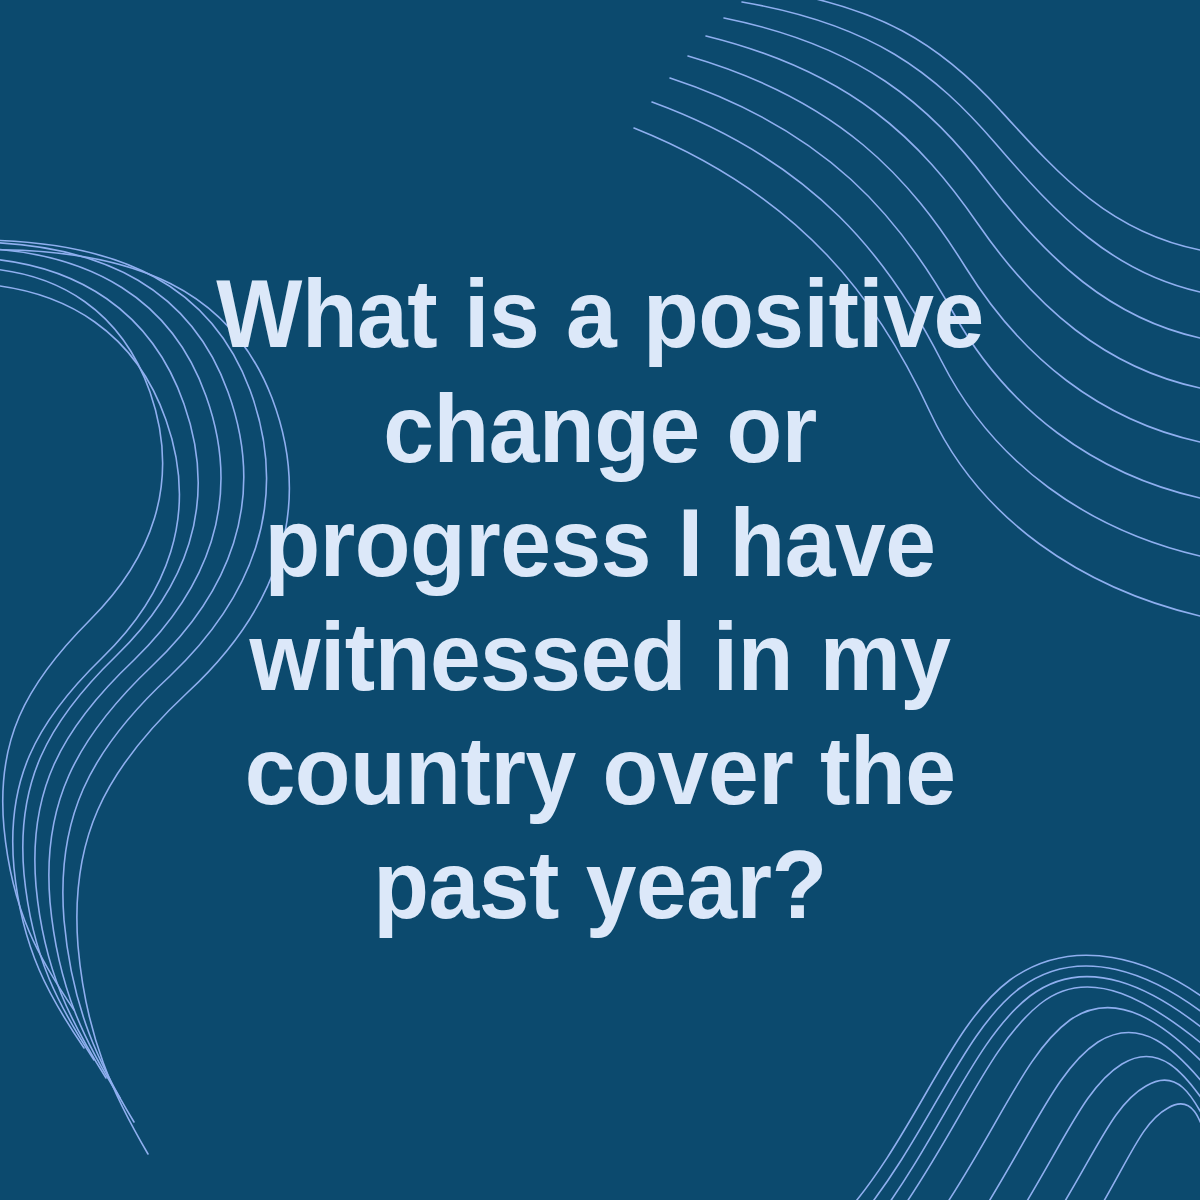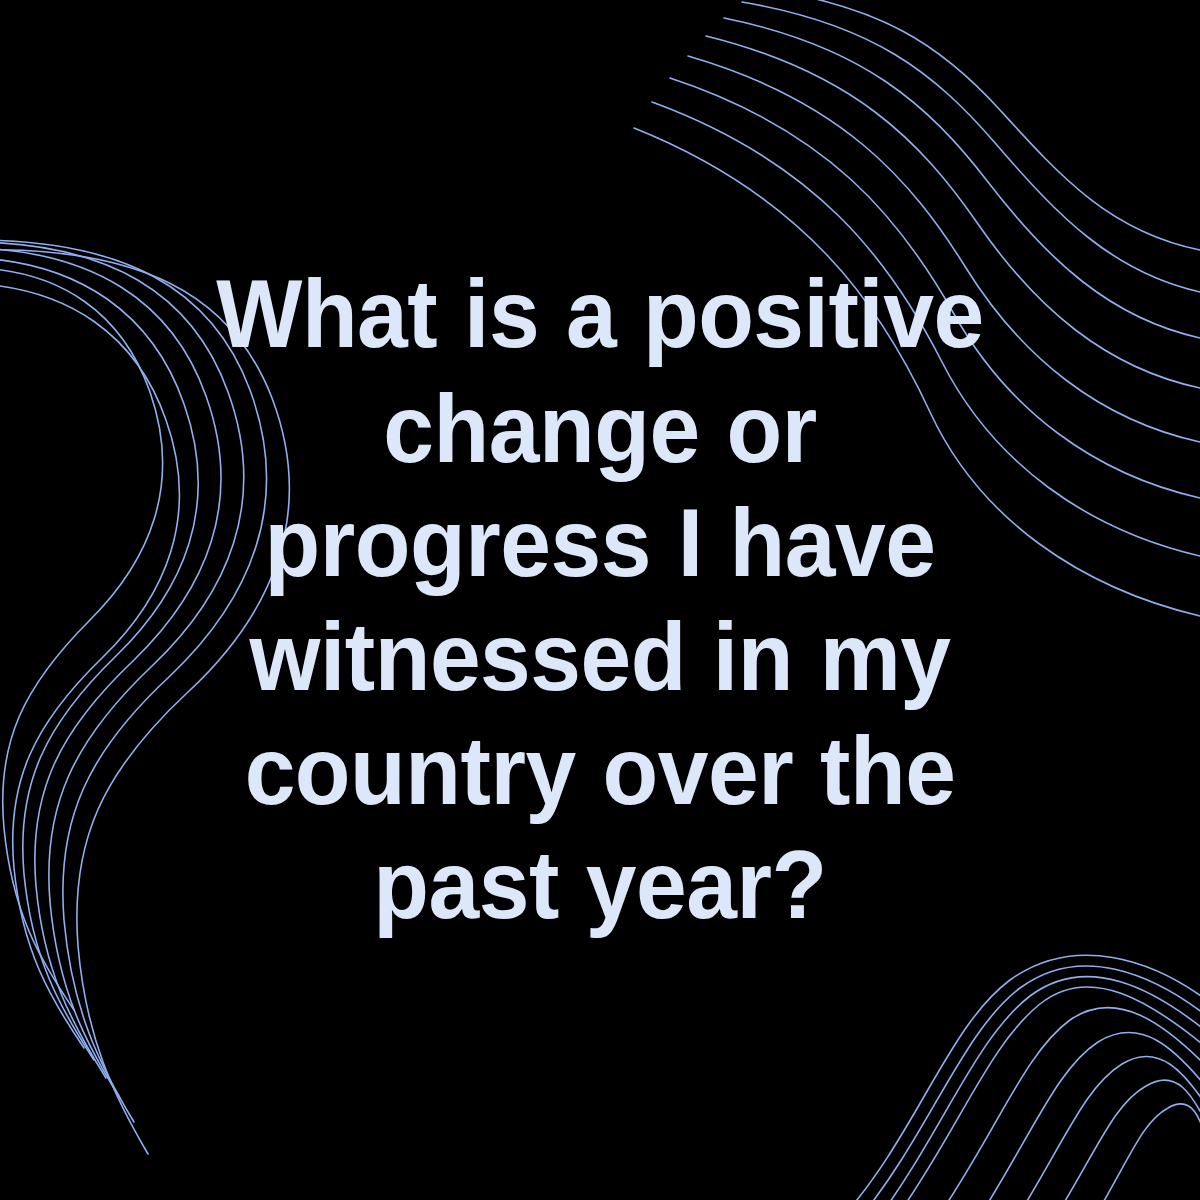--- a/index.html
+++ b/index.html
@@ -65,21 +65,21 @@
     word-spacing: 2px;
   }
   #quote-text .qline {
     display: block;
     white-space: nowrap;
   }
 </style>
 </head>
 <body>
 
-<div id="card" style="background: #000000;">
+<div id="card" style="background: #0c4a6e;">
 
   <div class="wave-layer">
     <svg viewBox="0 0 1200 1200" xmlns="http://www.w3.org/2000/svg" aria-hidden="true">
       <g>
         <path class="wave-path" d="M 760 -12 C 880 6 940 44 1000 110 C 1060 176 1110 232 1200 250" stroke="#8FAFEF"></path>
         <path class="wave-path" d="M 742 2 C 872 24 934 72 996 144 C 1058 216 1112 272 1200 292" stroke="#8FAFEF"></path>
         <path class="wave-path" d="M 724 18 C 862 46 928 104 988 182 C 1048 260 1110 318 1200 338" stroke="#8FAFEF"></path>
         <path class="wave-path" d="M 706 36 C 852 72 920 140 978 224 C 1036 308 1106 368 1200 388" stroke="#8FAFEF"></path>
         <path class="wave-path" d="M 688 56 C 840 100 910 178 966 268 C 1022 358 1100 420 1200 442" stroke="#8FAFEF"></path>
         <path class="wave-path" d="M 670 78 C 828 130 900 218 954 314 C 1008 410 1094 474 1200 498" stroke="#8FAFEF"></path>

